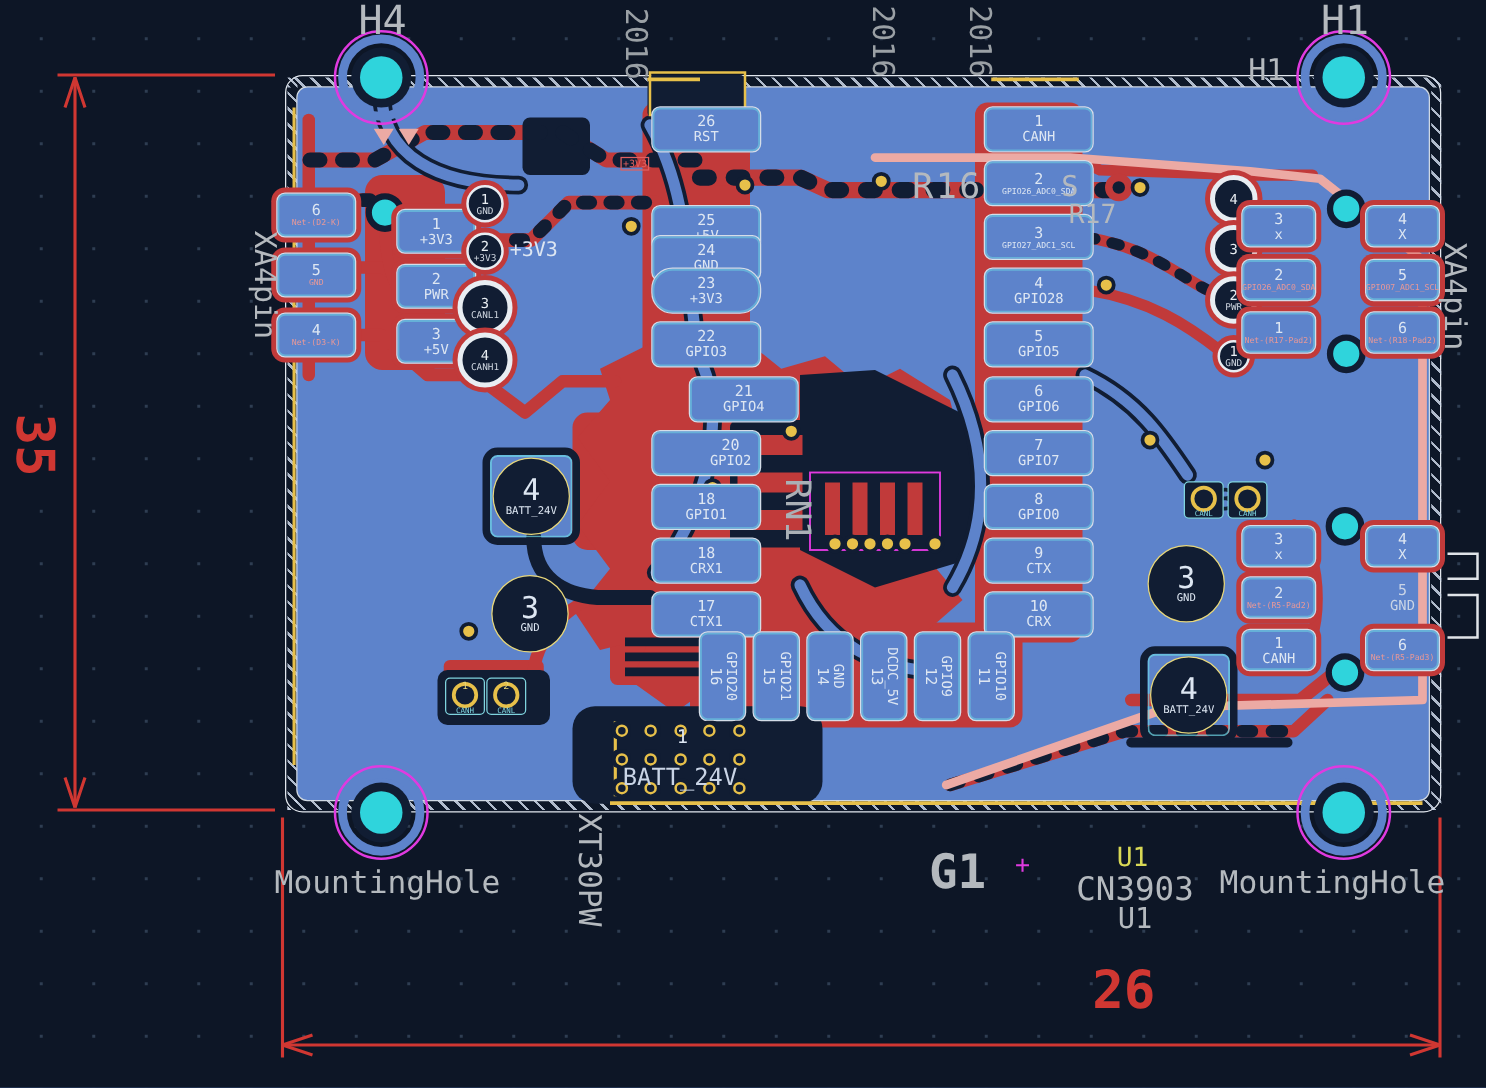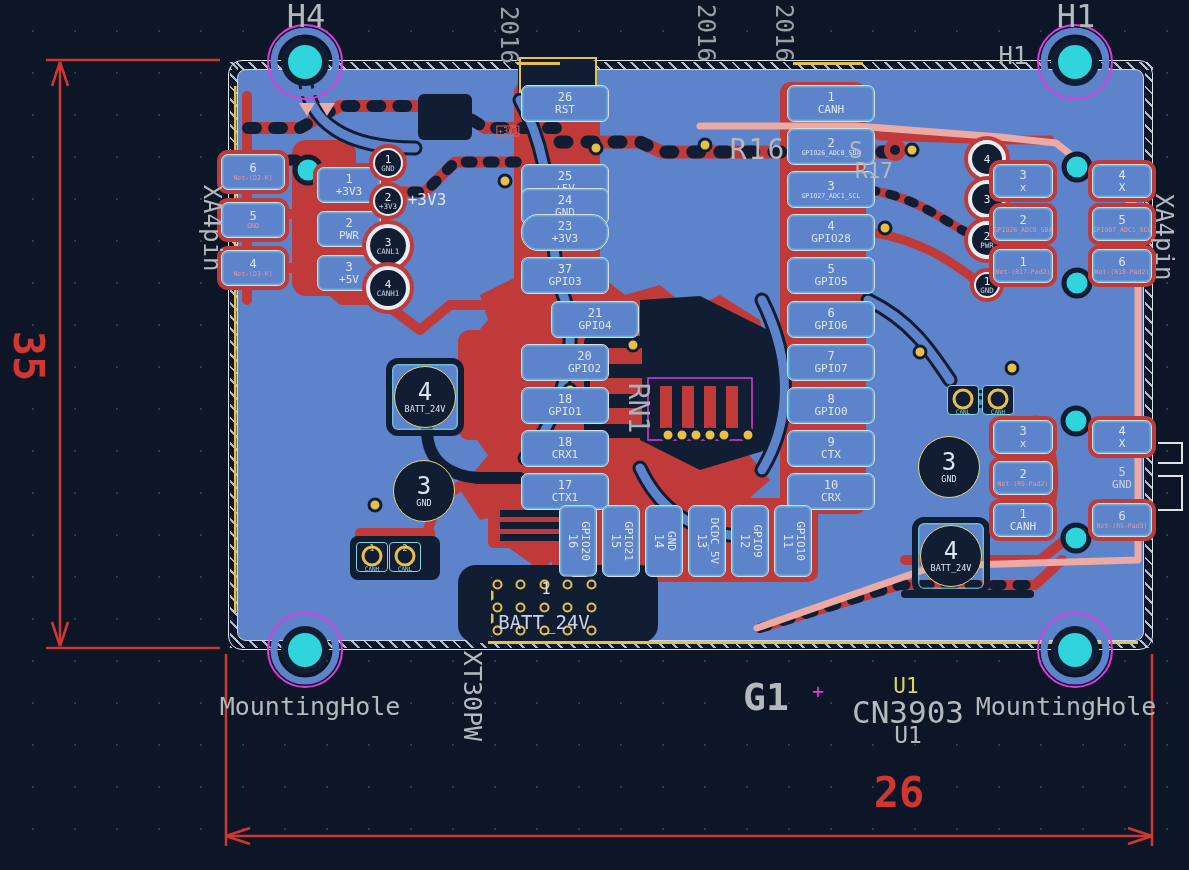--- a/index.html
+++ b/index.html
@@ -252,21 +252,21 @@
   <div class="t vtext" style="left:706px;top:33px;font-size:24px;color:#9aa0a5;">2016</div>
   <div class="t vtext" style="left:784px;top:33px;font-size:24px;color:#9aa0a5;">2016</div>
   <div class="t vtext" style="left:212px;top:228px;font-size:24px;">XA4pin</div>
   <div class="t vtext" style="left:1164px;top:237px;font-size:24px;">XA4pin</div>
   <div class="t vtext" style="left:472px;top:696px;font-size:25px;">XT30PW</div>
   <div class="t" style="left:310px;top:706px;font-size:25px;">MountingHole</div>
   <div class="t" style="left:1066px;top:706px;font-size:25px;">MountingHole</div>
   <div class="t" style="left:766px;top:697px;font-size:38px;font-weight:bold;">G1</div>
   <div class="t" style="left:818px;top:691px;font-size:20px;color:#e03ae0;">+</div>
   <div class="t" style="left:906px;top:686px;font-size:21px;color:#d8d855;">U1</div>
-  <div class="t" style="left:908px;top:712px;font-size:31px;">CN3903</div>
+  <div class="t" style="left:908px;top:712px;font-size:26px;">CN3903</div>
   <div class="t" style="left:908px;top:735px;font-size:23px;">U1</div>
   <div class="t" style="left:758px;top:149px;font-size:28px;letter-spacing:2px;">R16</div>
   <div class="t" style="left:874px;top:171px;font-size:21px;">R17</div>
   <div class="t" style="left:856px;top:150px;font-size:23px;">S</div>
   <div class="t vtext" style="left:638px;top:408px;font-size:28px;color:#aab0b6;">RN1</div>
   <div class="t" style="left:427px;top:199px;font-size:16px;color:#dde6f2;">+3V3</div>
   <div class="t" style="left:508px;top:131px;font-size:8px;color:#e06060;border:1px solid #e06060;padding:0 1px;">+3V3</div>
   <div class="t vtext red" style="left:28px;top:356px;font-size:42px;">35</div>
   <div class="t red" style="left:899px;top:792px;font-size:42px;">26</div>
   <div class="t" style="left:546px;top:589px;font-size:15px;color:#dde6f2;z-index:6;">1</div>
@@ -283,21 +283,21 @@
     </div>
     <div class="pad hpad" style="left: 521px; top: 188px;">
       <span class="pnum">24</span>
       <span class="pname">GND</span>
     </div>
     <div class="pad hpad" style="left: 521px; top: 214.3px; border-radius: 17px;">
       <span class="pnum">23</span>
       <span class="pname">+3V3</span>
     </div>
     <div class="pad hpad" style="left: 521px; top: 257.4px;">
-      <span class="pnum">37</span>
+      <span class="pnum">22</span>
       <span class="pname">GPIO3</span>
     </div>
     <div class="pad hpad" style="left: 551px; top: 300.5px;">
       <span class="pnum">21</span>
       <span class="pname">GPIO4</span>
     </div>
     <div class="pad hpad" style="left: 521px; top: 343.6px; padding-left: 39px;">
       <span class="pnum">20</span>
       <span class="pname">GPIO2</span>
     </div>

